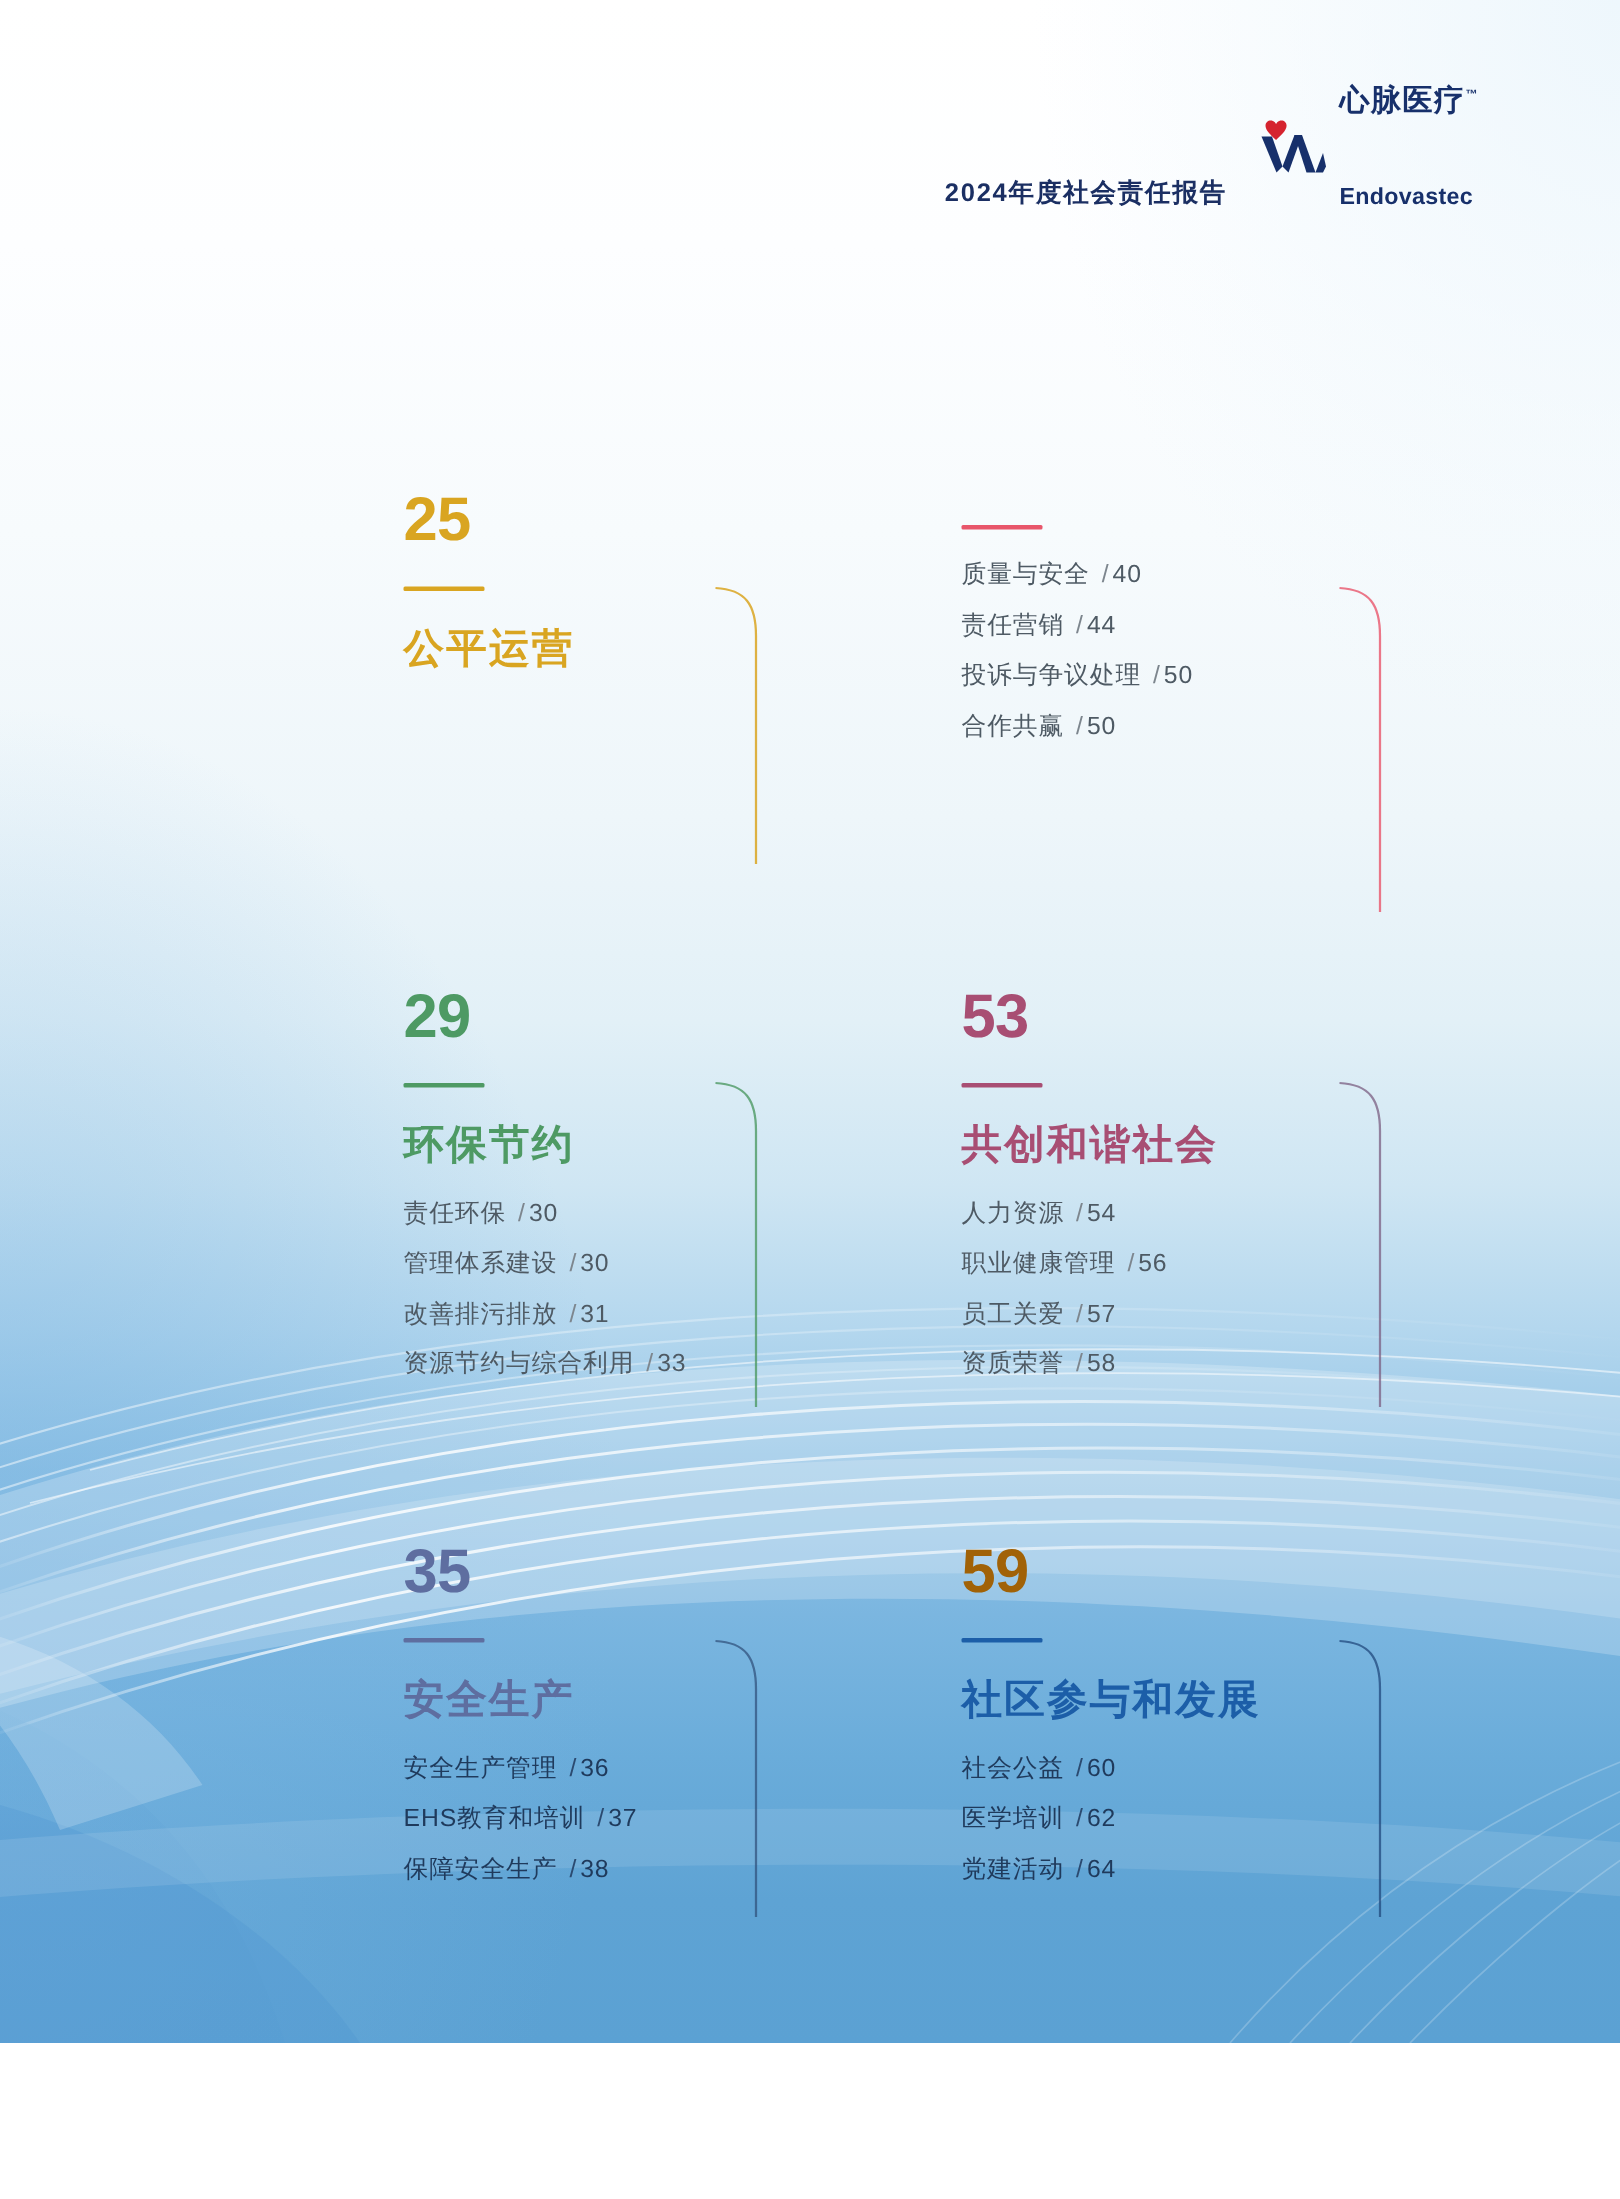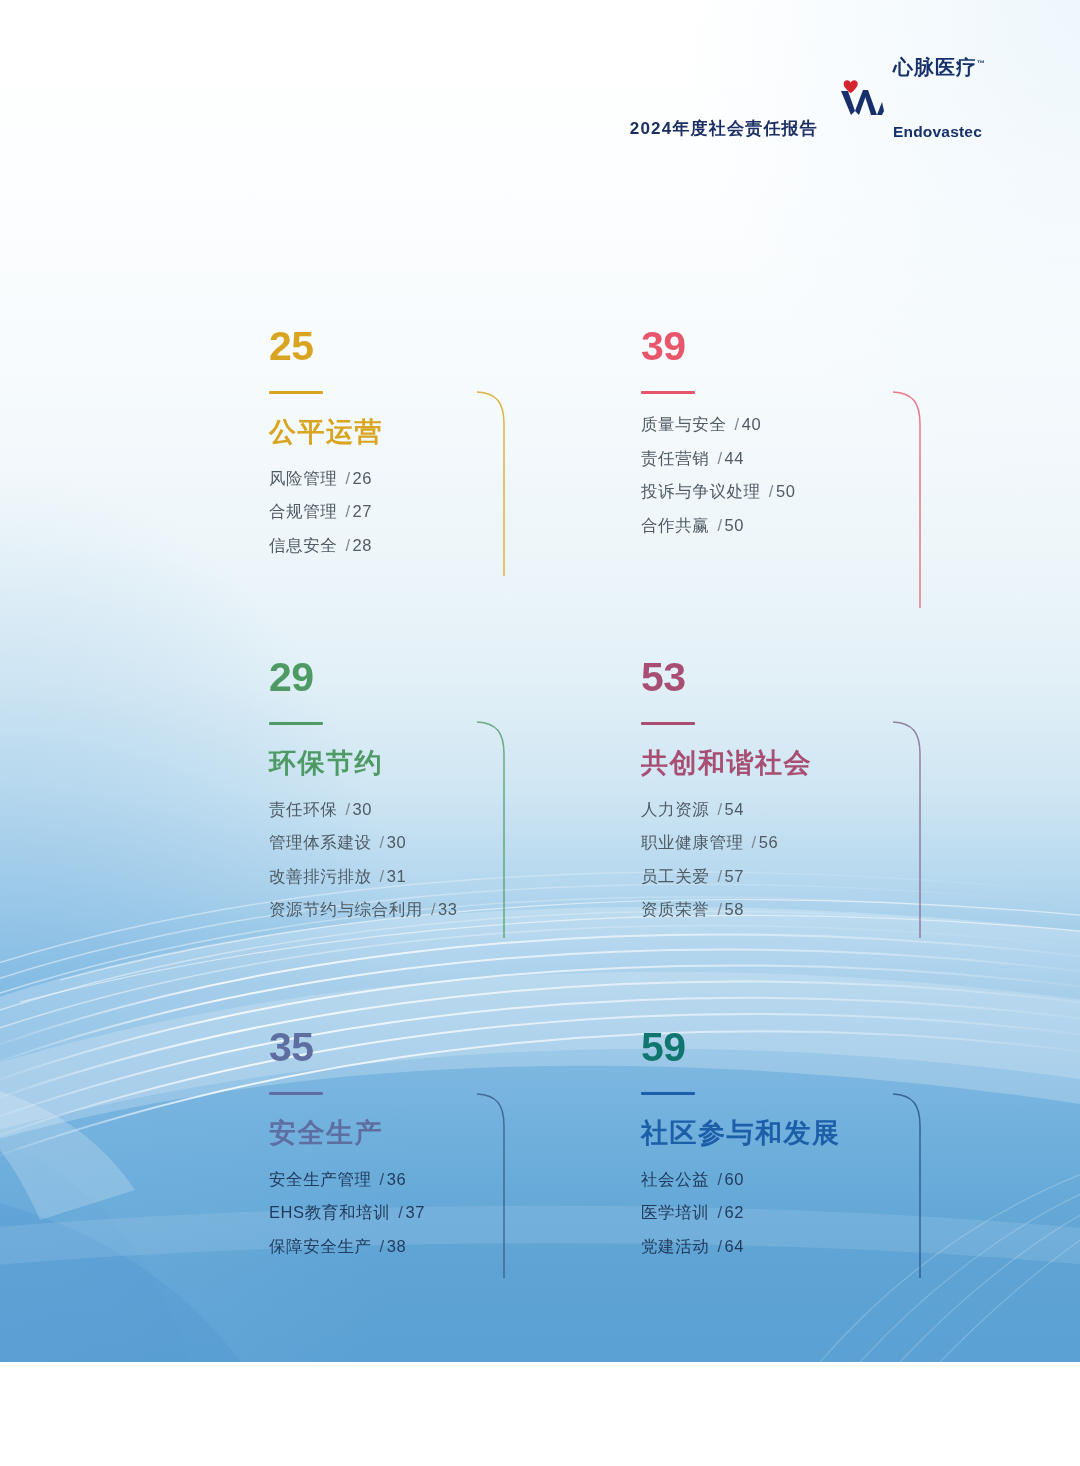--- a/index.html
+++ b/index.html
@@ -200,25 +200,20 @@
   </div>
 
   <div class="toc">
 
     <div class="toc-col col-left">
 
       <div class="entry row1">
         <div class="entry-num" style="color:#D9A521">25</div>
         <div class="entry-rule" style="background:#D9A521"></div>
         <div class="entry-title" style="color:#D9A521">公平运营</div>
-        <ul class="entry-list">
-          <li><span>风险管理</span><span class="pg-sep">/</span><span class="pg-num">26</span></li>
-          <li><span>合规管理</span><span class="pg-sep">/</span><span class="pg-num">27</span></li>
-          <li><span>信息安全</span><span class="pg-sep">/</span><span class="pg-num">28</span></li>
-        </ul>
       </div>
 
       <div class="entry row2">
         <div class="entry-num" style="color:#4E9A64">29</div>
         <div class="entry-rule" style="background:#4E9A64"></div>
         <div class="entry-title" style="color:#4E9A64">环保节约</div>
         <ul class="entry-list">
           <li><span>责任环保</span><span class="pg-sep">/</span><span class="pg-num">30</span></li>
           <li><span>管理体系建设</span><span class="pg-sep">/</span><span class="pg-num">30</span></li>
           <li><span>改善排污排放</span><span class="pg-sep">/</span><span class="pg-num">31</span></li>
@@ -234,21 +229,20 @@
           <li><span>安全生产管理</span><span class="pg-sep">/</span><span class="pg-num">36</span></li>
           <li><span>EHS教育和培训</span><span class="pg-sep">/</span><span class="pg-num">37</span></li>
           <li><span>保障安全生产</span><span class="pg-sep">/</span><span class="pg-num">38</span></li>
         </ul>
       </div>
     </div>
 
     <div class="toc-col col-right">
 
       <div class="entry row1">
-        <div class="entry-num" style="color:#E8566B">39</div>
         <div class="entry-rule" style="background:#E8566B"></div>
         <ul class="entry-list">
           <li><span>质量与安全</span><span class="pg-sep">/</span><span class="pg-num">40</span></li>
           <li><span>责任营销</span><span class="pg-sep">/</span><span class="pg-num">44</span></li>
           <li><span>投诉与争议处理</span><span class="pg-sep">/</span><span class="pg-num">50</span></li>
           <li><span>合作共赢</span><span class="pg-sep">/</span><span class="pg-num">50</span></li>
         </ul>
       </div>
 
       <div class="entry row2">
@@ -257,21 +251,21 @@
         <div class="entry-title" style="color:#A84E73">共创和谐社会</div>
         <ul class="entry-list">
           <li><span>人力资源</span><span class="pg-sep">/</span><span class="pg-num">54</span></li>
           <li><span>职业健康管理</span><span class="pg-sep">/</span><span class="pg-num">56</span></li>
           <li><span>员工关爱</span><span class="pg-sep">/</span><span class="pg-num">57</span></li>
           <li><span>资质荣誉</span><span class="pg-sep">/</span><span class="pg-num">58</span></li>
         </ul>
       </div>
 
       <div class="entry row3 dark-bg">
-        <div class="entry-num" style="color:#0f766e">59</div>
+        <div class="entry-num" style="color:#a16207">59</div>
         <div class="entry-rule" style="background:#1C5EA8"></div>
         <div class="entry-title" style="color:#1C5EA8">社区参与和发展</div>
         <ul class="entry-list">
           <li><span>社会公益</span><span class="pg-sep">/</span><span class="pg-num">60</span></li>
           <li><span>医学培训</span><span class="pg-sep">/</span><span class="pg-num">62</span></li>
           <li><span>党建活动</span><span class="pg-sep">/</span><span class="pg-num">64</span></li>
         </ul>
       </div>
     </div>
 

